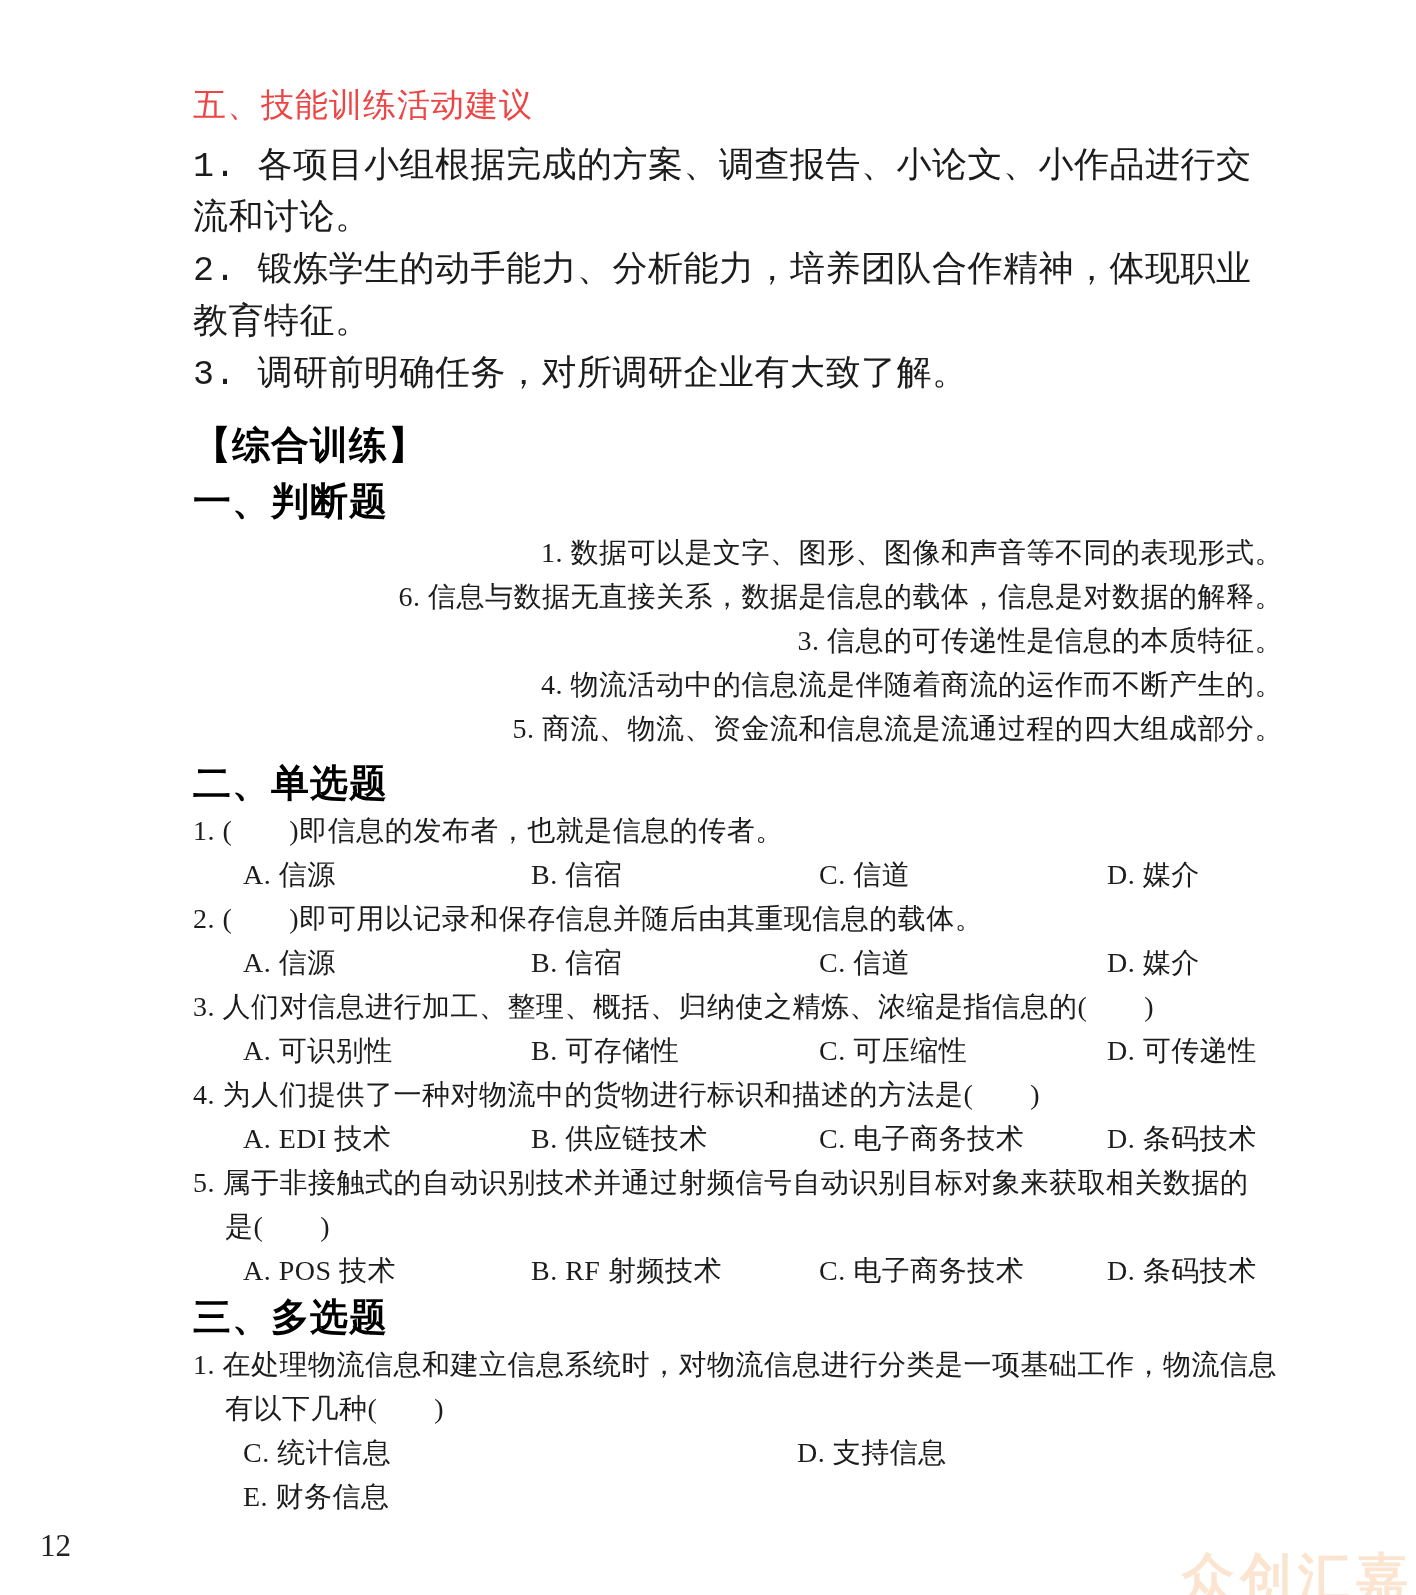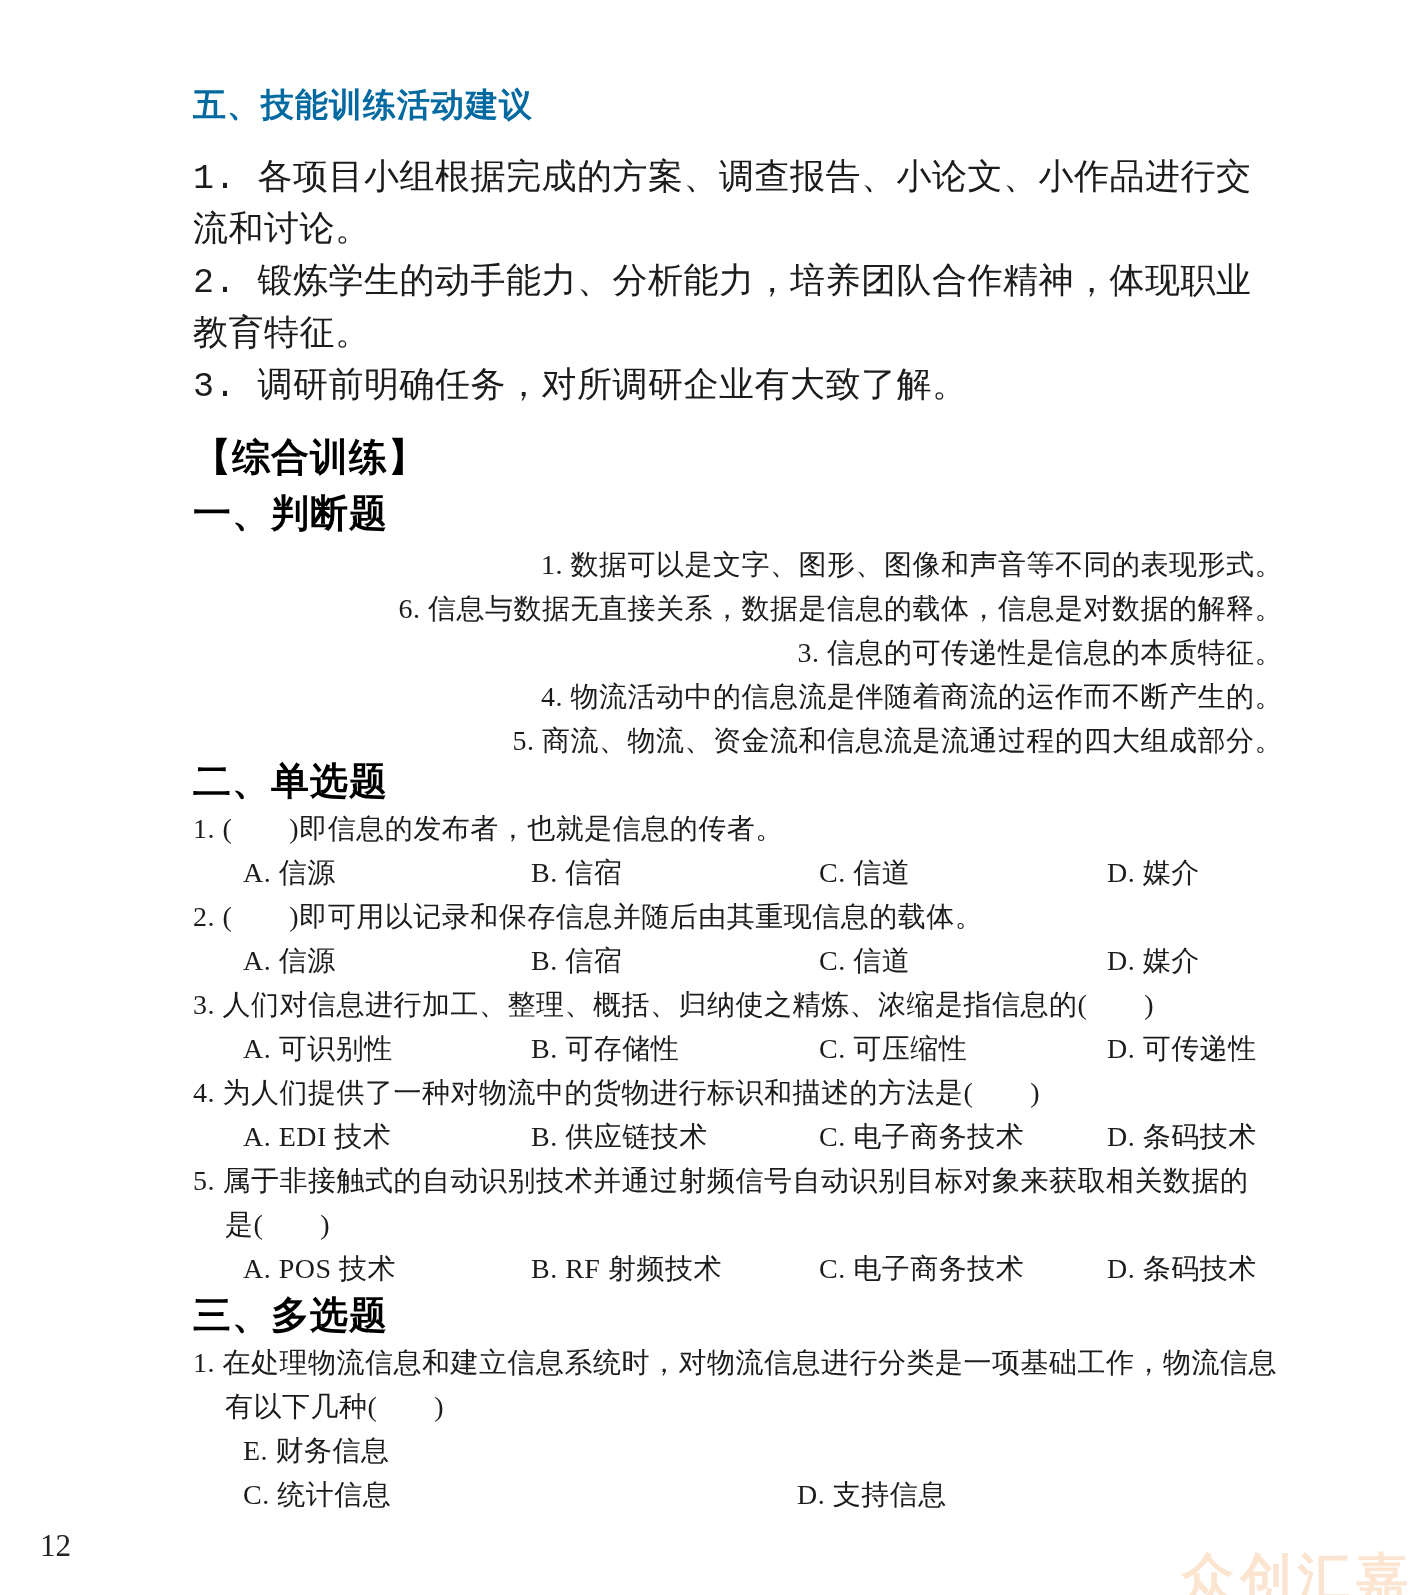--- a/index.html
+++ b/index.html
@@ -13,25 +13,25 @@
     font-family: "Liberation Serif", "DejaVu Serif", serif;
   }
   .content {
     position: absolute;
     left: 193px;
     top: 85px;
     width: 1090px;
   }
   .doc-title {
     font-family: "Liberation Sans", "DejaVu Sans", sans-serif;
-    font-weight: 700;
+    font-weight: 400;
     font-size: 33px;
     line-height: 40px;
-    color: #0369a1;
-    margin: 0 0 28px 0;
+    color: #ef4444;
+    margin: 0 0 16px 0;
     letter-spacing: 1px;
   }
   .suggest-item {
     font-size: 35px;
     line-height: 52px;
     letter-spacing: 0.5px;
     font-family: Liberation Mono, monospace;
   }
   .sub-header {
     font-family: "Liberation Sans", "DejaVu Sans", sans-serif;
@@ -42,21 +42,21 @@
     letter-spacing: 1px;
   }
   .training-header { margin-top: 26px; }
   .judge-title { margin-top: 20px; }
   .judge-list { margin-top: 12px; text-align: right; }
   .judge-item {
     font-size: 28px;
     line-height: 44px;
     letter-spacing: 0.5px;
   }
-  .single-title { }
+  .single-title { margin-top: 14px; }
   .question-block { margin-top: 8px; }
   .q-line {
     font-size: 28px;
     line-height: 44px;
     letter-spacing: 0.5px;
   }
   .q-cont { margin-left: 32px; }
   .opt-row {
     display: flex;
     margin-left: 32px;
@@ -170,25 +170,25 @@
 
     </div>
 
     <div class="sub-header multi-title">三、多选题</div>
 
     <div class="question-block">
       <div>
         <div class="q-line">1. 在处理物流信息和建立信息系统时，对物流信息进行分类是一项基础工作，物流信息</div>
         <div class="q-line q-cont">有以下几种(　　)</div>
         <div class="opt-row opt-row-2col">
-          <span class="opt">E. 财务信息</span>
+          <span class="opt">C. 统计信息</span>
+          <span class="opt">D. 支持信息</span>
         </div>
         <div class="opt-row opt-row-2col">
-          <span class="opt">C. 统计信息</span>
-          <span class="opt">D. 支持信息</span>
+          <span class="opt">E. 财务信息</span>
         </div>
       </div>
     </div>
 
   </div>
 
   <div class="page-number">12</div>
   <div class="watermark" style="color: rgb(251, 229, 208);">众创汇嘉</div>
 </div>
 

